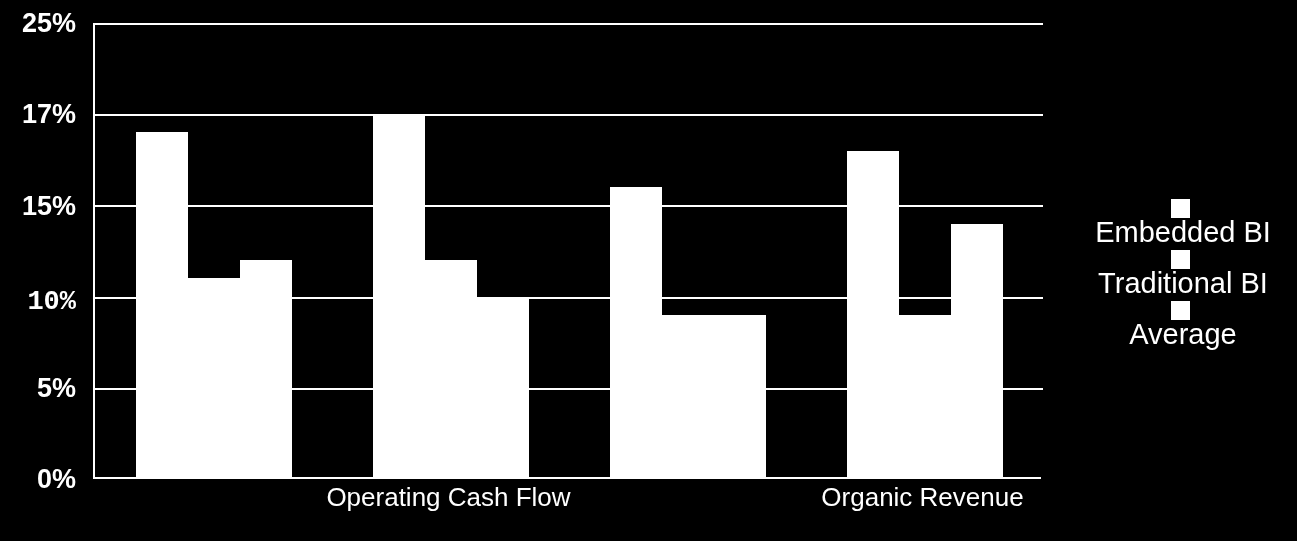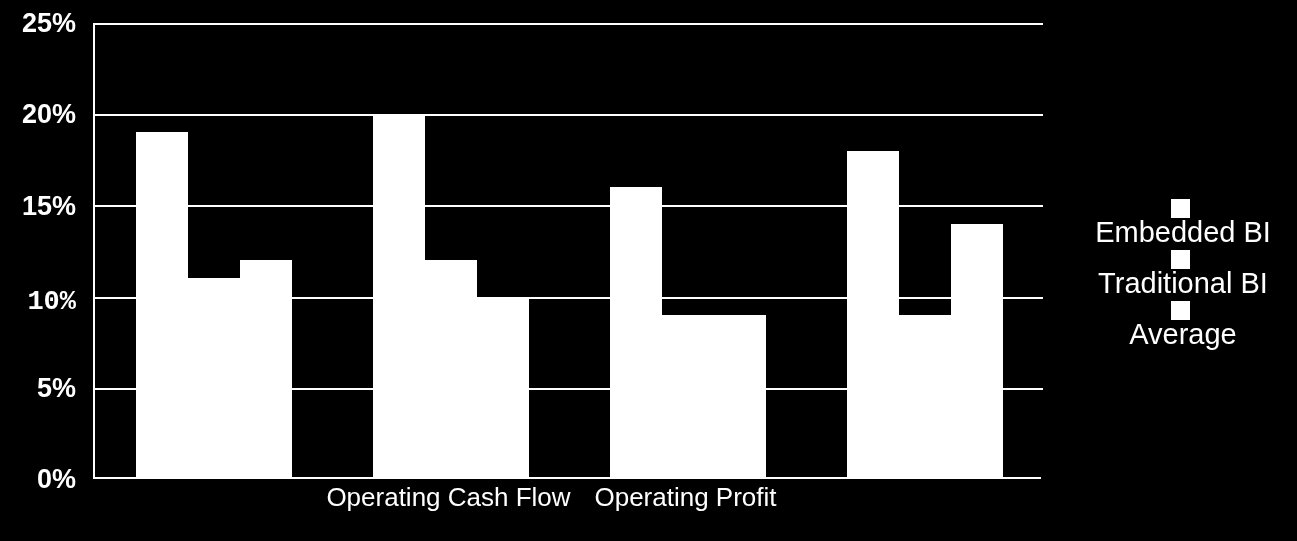--- a/index.html
+++ b/index.html
@@ -117,21 +117,21 @@
     color: #ffffff;
   }
 </style>
 </head>
 <body>
 
 <div class="chart-root">
 
   <div class="y-axis">
     <div class="y-tick" style="top:23px;">25%</div>
-    <div class="y-tick" style="top:114px;">20%</div>
+    <div class="y-tick" style="top:114px;">17%</div>
     <div class="y-tick" style="top:206px;margin-left:11px;">15%</div>
     <div class="y-tick" style="top:302px;font-family:Liberation Mono, monospace;">10%</div>
     <div class="y-tick" style="top:388px;">5%</div>
     <div class="y-tick" style="top:479px;">0%</div>
   </div>
 
   <div class="plot-area">
     <div class="gridline" style="top: 5.68434e-14px;"></div>
     <div class="gridline" style="top: 91.2px;"></div>
     <div class="gridline" style="top: 182.4px;"></div>
@@ -153,21 +153,21 @@
       <div class="bar" style="left: 618.5px; width: 52px; height: 164.16px;"></div>
 
       <div class="bar" style="left: 751.5px; width: 52px; height: 328.32px;"></div>
       <div class="bar" style="left: 803.5px; width: 52px; height: 164.16px;"></div>
       <div class="bar" style="left: 855.5px; width: 52px; height: 255.36px;"></div>
     </div>
   </div>
 
   <div class="x-axis">
     <div class="x-label" style="left: 355.5px;">Operating Cash Flow</div>
-    <div class="x-label" style="left: 592.5px;">Operating Profit</div>
+    <div class="x-label" style="left: 829.5px;">Organic Revenue</div>
   </div>
 
   <div class="legend">
     <div class="legend-item">
       <span class="legend-swatch"></span>
       <span class="legend-label">Embedded BI</span>
     </div>
     <div class="legend-item">
       <span class="legend-swatch"></span>
       <span class="legend-label">Traditional BI</span>

